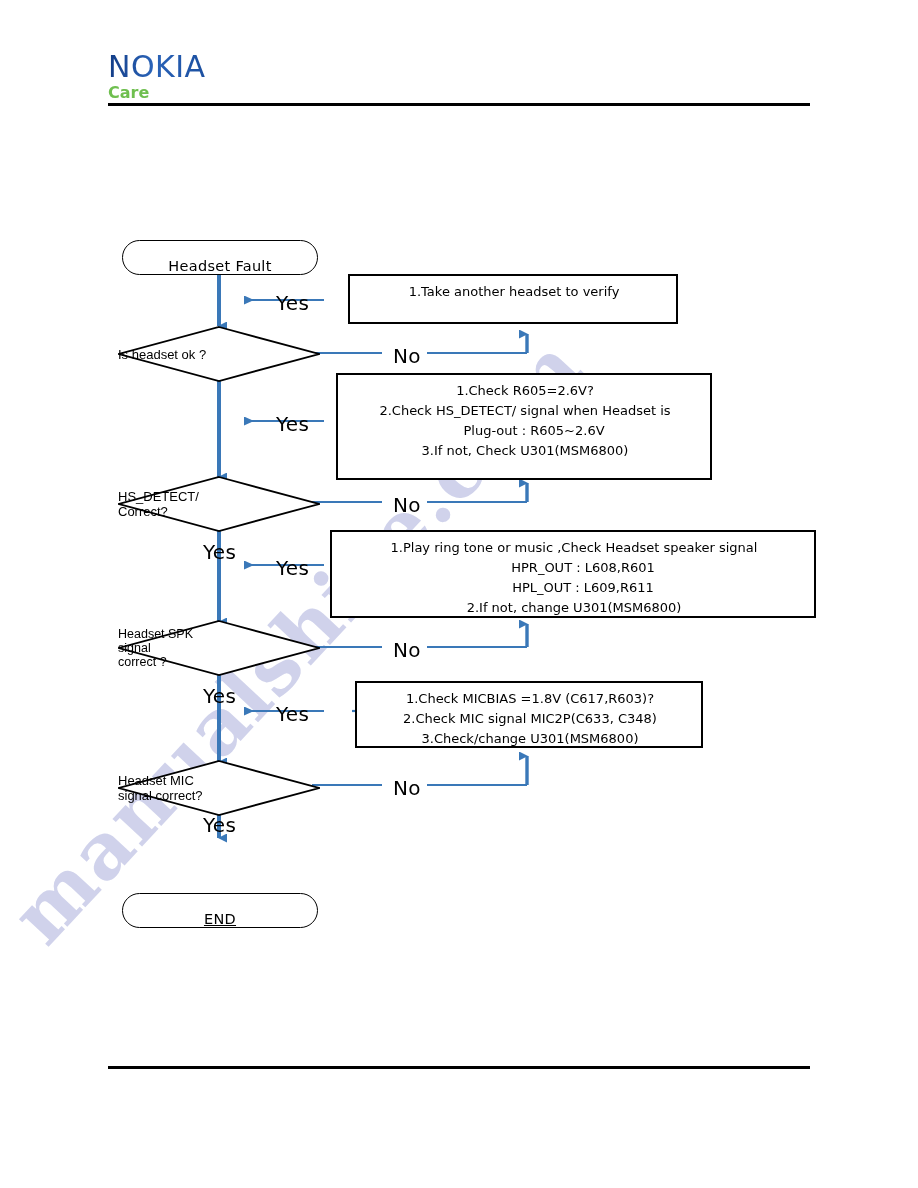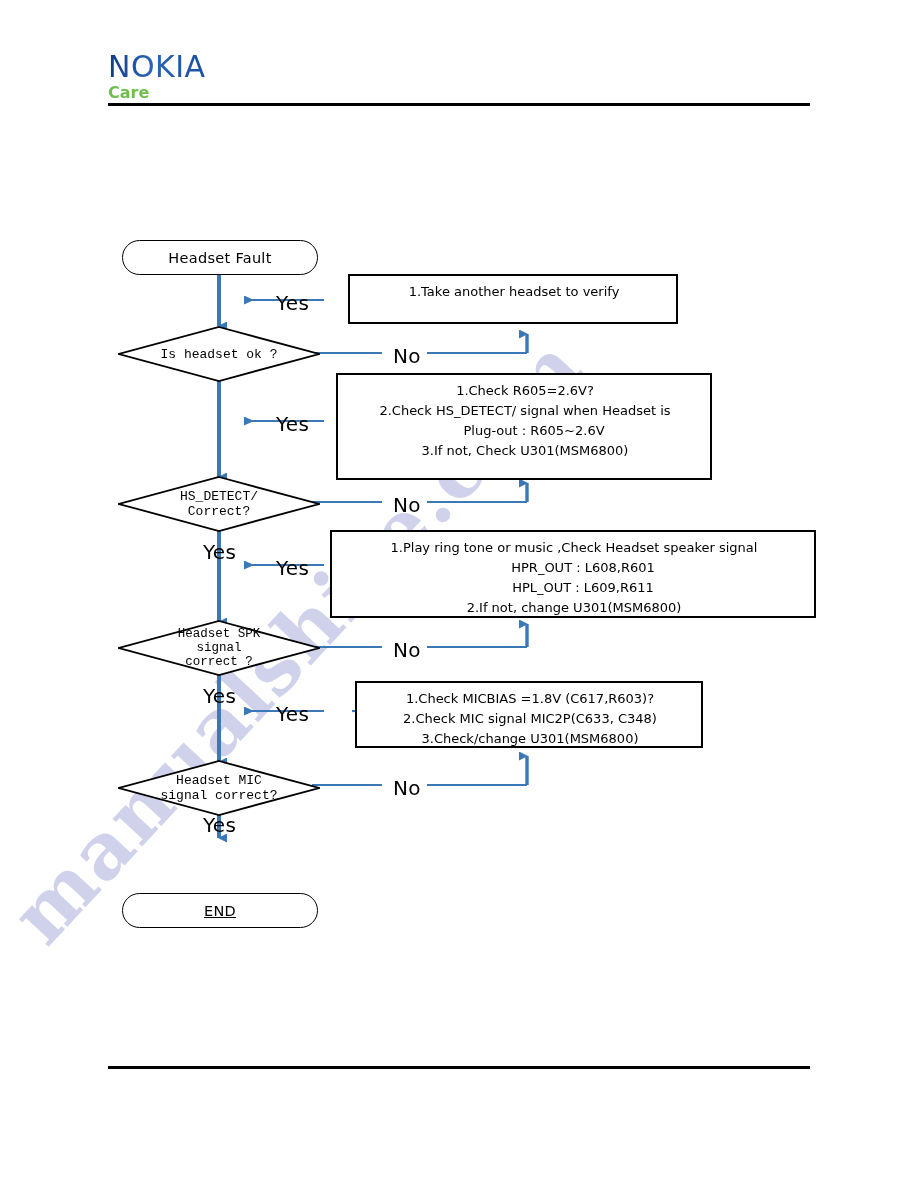--- a/index.html
+++ b/index.html
@@ -92,44 +92,44 @@
     height: 1188px;
   }
 
   
   .terminal {
     position: absolute;
     border: 1.6px solid #000;
     border-radius: 999px;
     background: #fff;
     display: flex;
-    align-items: center;
+    align-items: flex-end;
     justify-content: center;
     font-family: "DejaVu Sans", sans-serif;
     font-size: 14.5px;
     color: #000;
     letter-spacing: 0.3px;
   }
 
   
   .diamond-wrap {
     position: absolute;
   }
   .diamond-wrap svg { display: block; }
   .diamond-label {
     position: absolute;
     left: 0;
     top: 0;
     width: 100%;
     height: 100%;
     display: flex;
     flex-direction: column;
-    align-items: center;
+    align-items: flex-start;
     justify-content: center;
-    font-family: Liberation Mono, monospace;
+    font-family: Liberation Sans, sans-serif;
     font-size: 13px;
     line-height: 15px;
     color: #000;
     text-align: center;
     pointer-events: none;
   }
   .diamond-label span { display: block; white-space: nowrap; }
 
   
   .note {

